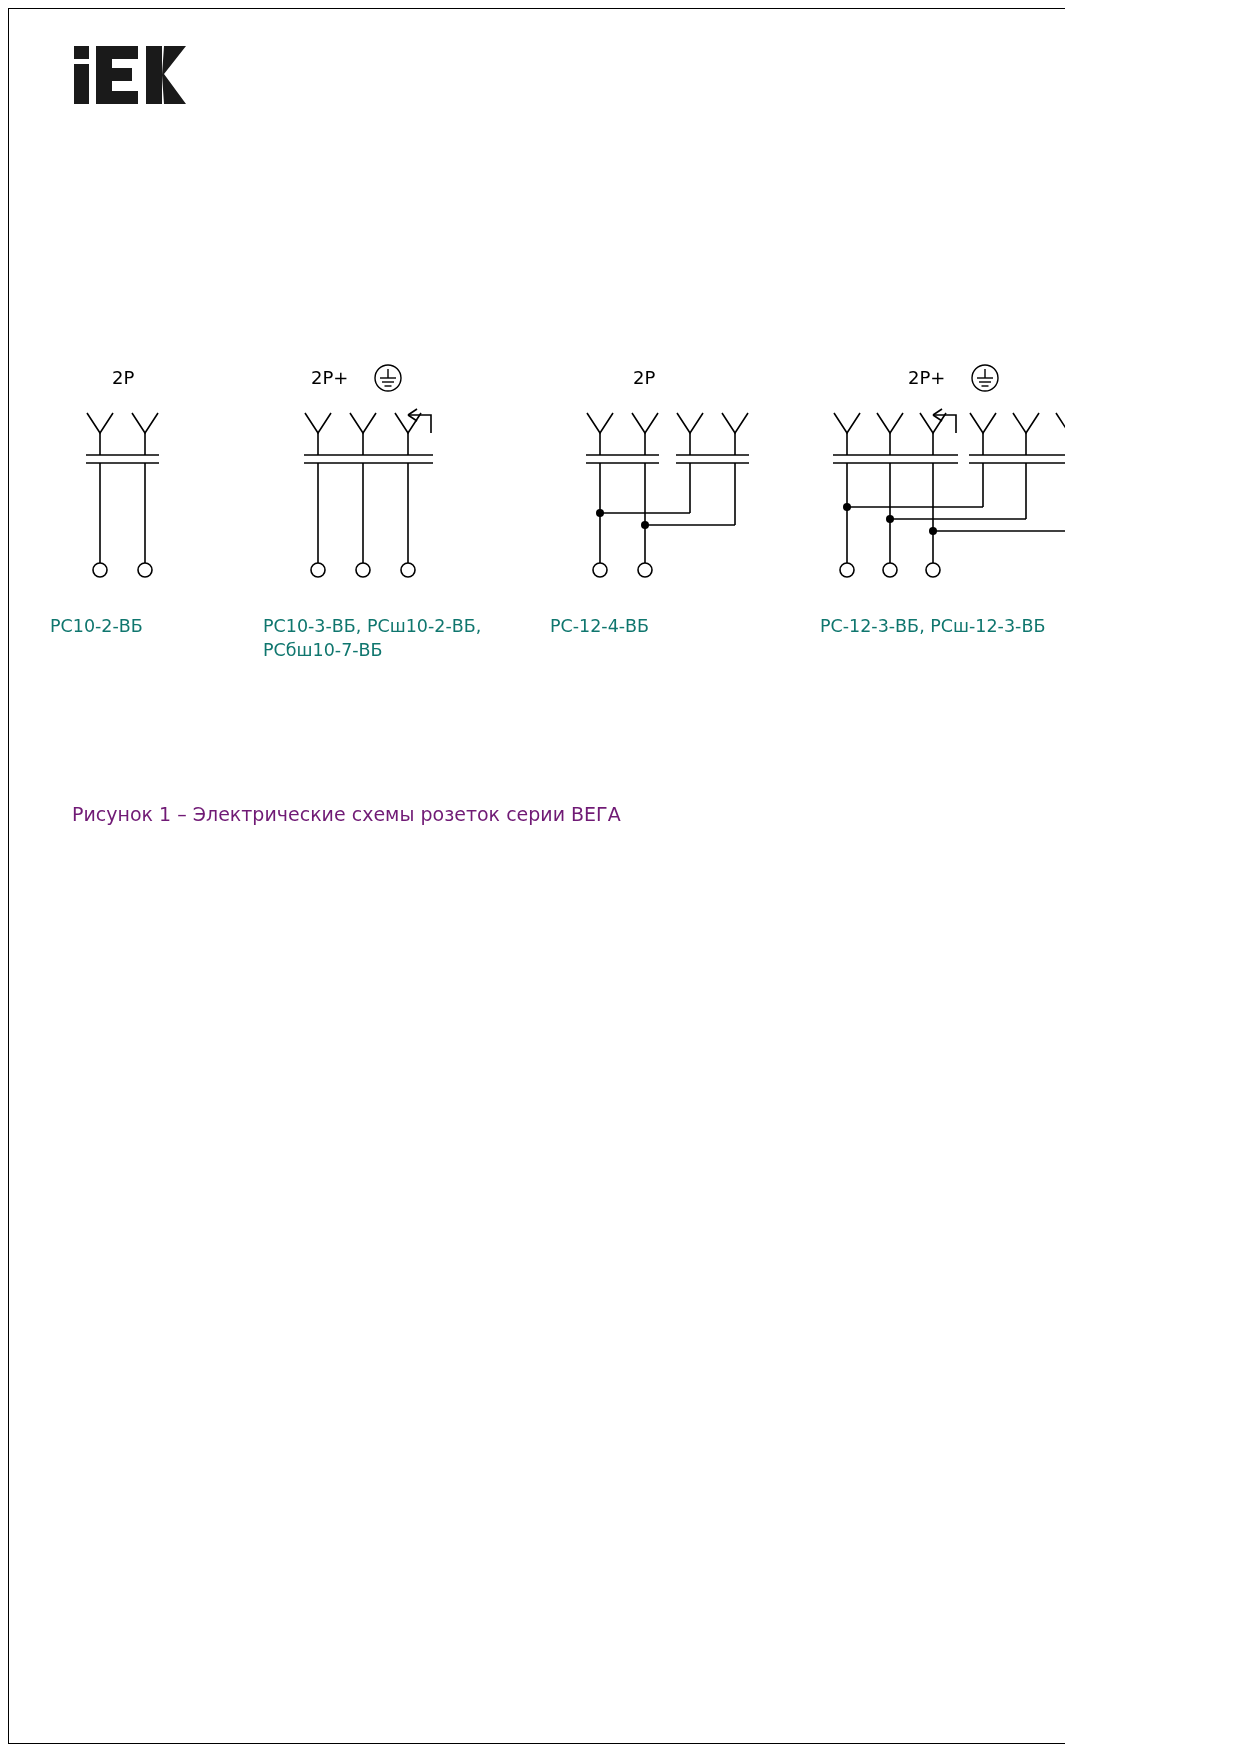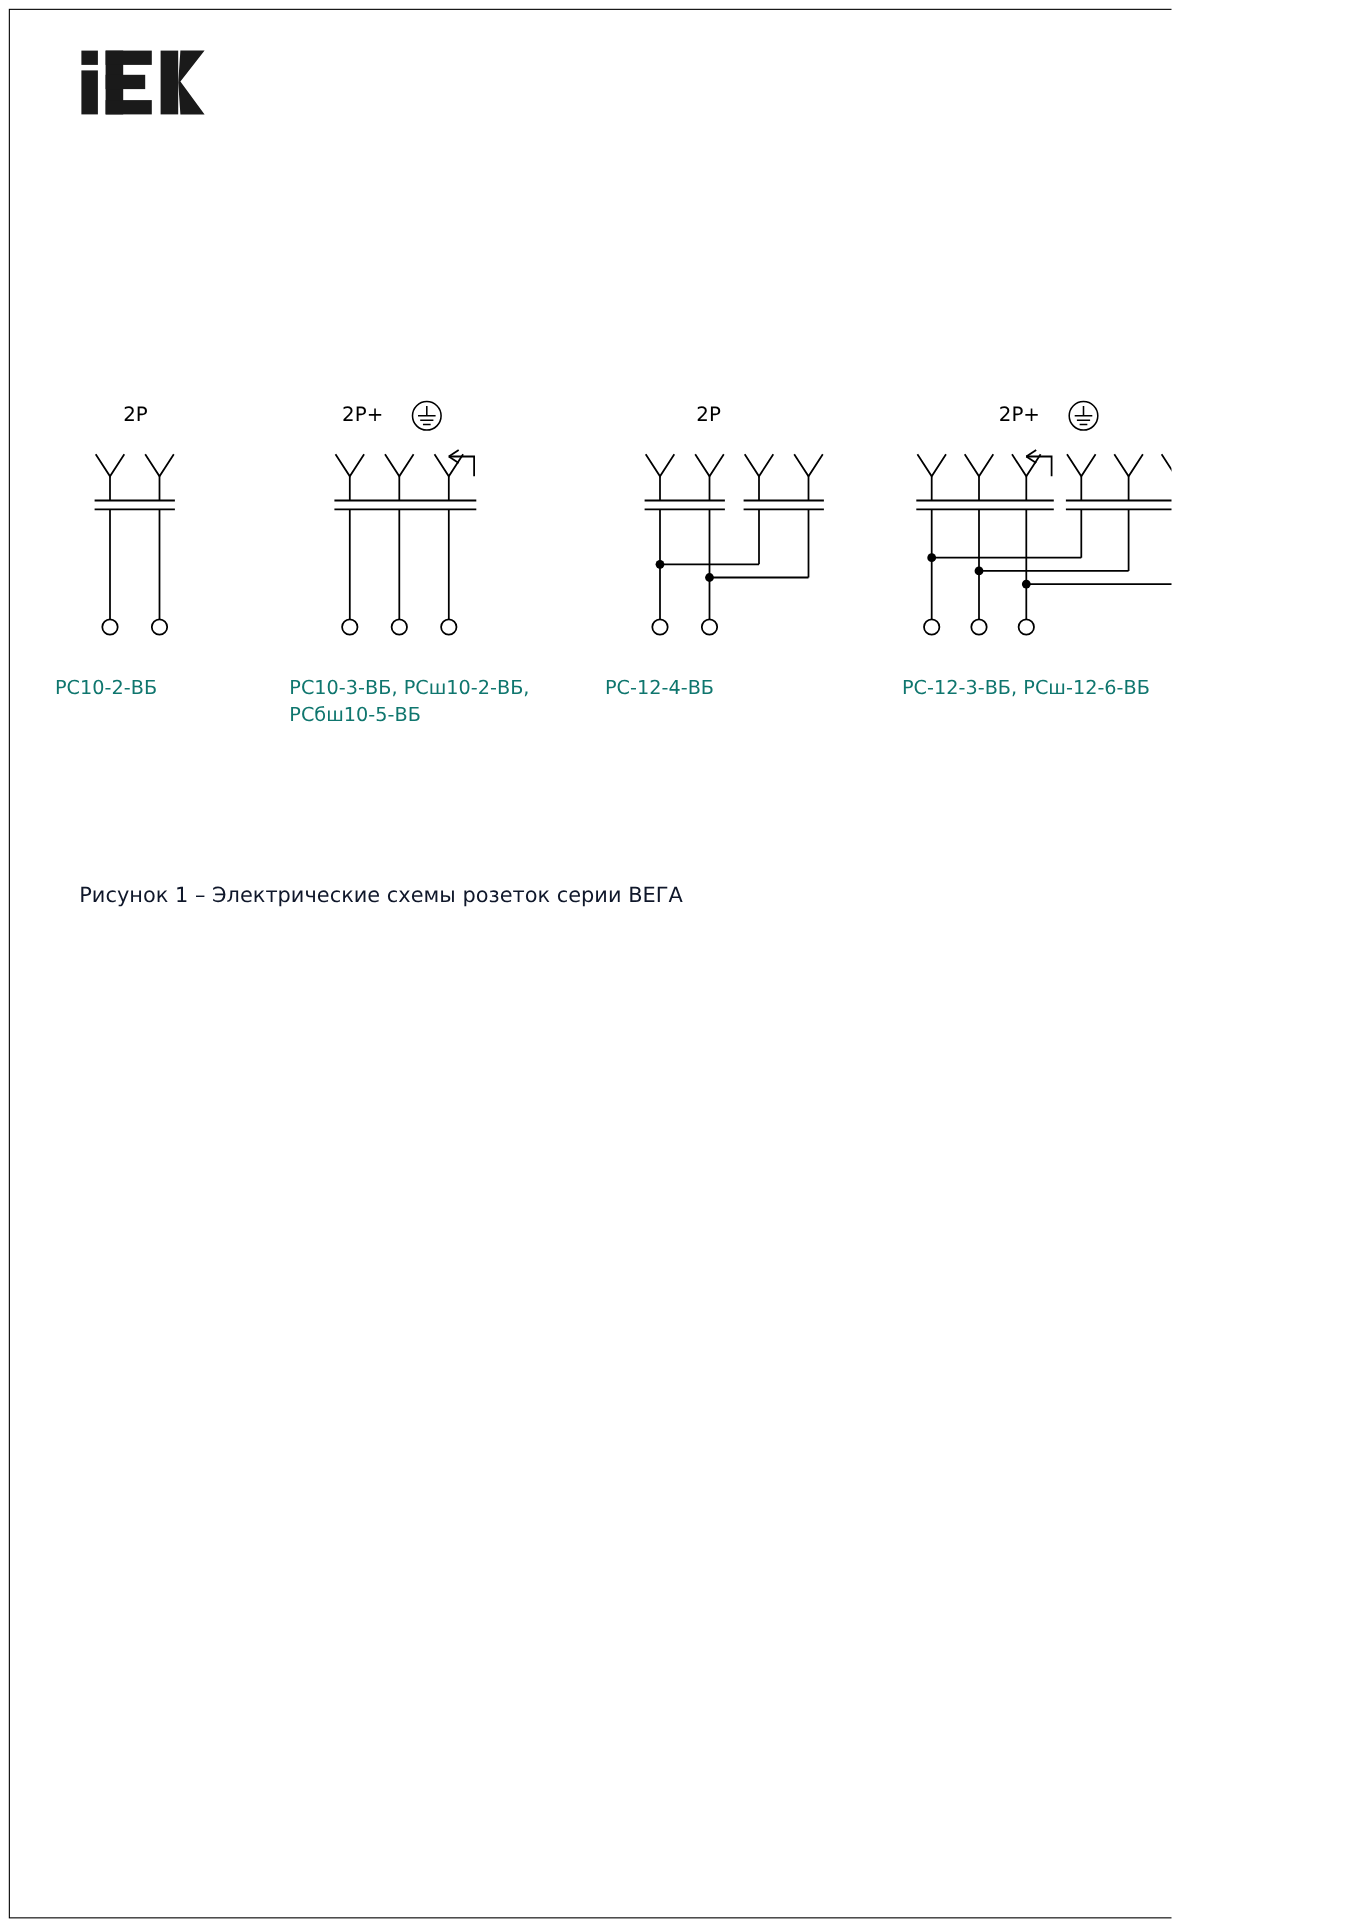--- a/index.html
+++ b/index.html
@@ -59,21 +59,21 @@
     position: absolute;
     font-size: 18px;
     color: #000000;
     white-space: nowrap;
   }
   #caption {
     position: absolute;
     left: 72px;
     top: 803px;
     font-size: 19px;
-    color: #0f172a;
+    color: #701a75;
     white-space: nowrap;
   }
   svg { display: block; }
 </style>
 </head>
 <body>
 
 <div id="page">
   <div id="page-border"></div>
 
@@ -147,21 +147,21 @@
           <line x1="40" y1="68" x2="40" y2="168"></line>
           <line x1="85" y1="68" x2="85" y2="168"></line>
           <line x1="130" y1="68" x2="130" y2="168"></line>
           <circle cx="40" cy="175" r="7"></circle>
           <circle cx="85" cy="175" r="7"></circle>
           <circle cx="130" cy="175" r="7"></circle>
         </g>
       </svg>
       <div class="dg-label" style="left:-15px; top:260px; width:260px;">
         <span>РС10-3-ВБ, РСш10-2-ВБ,</span><br>
-        <span>РСбш10-5-ВБ</span>
+        <span>РСбш10-7-ВБ</span>
       </div>
     </div>
 
     <div class="diagram" style="left:500px;">
       <div class="hdr" style="left:73px; top:12px;">2P</div>
       <svg width="240" height="240" viewBox="0 0 240 240" style="position:absolute; left:0; top:40px;">
         <g stroke="#000000" stroke-width="1.6" fill="none">
           <path d="M27,18 L40,38 L53,18"></path>
           <path d="M72,18 L85,38 L98,18"></path>
           <path d="M117,18 L130,38 L143,18"></path>
@@ -243,19 +243,19 @@
           <circle cx="27" cy="175" r="7"></circle>
           <circle cx="70" cy="175" r="7"></circle>
           <circle cx="113" cy="175" r="7"></circle>
         </g>
         <g fill="#000000">
           <circle cx="27" cy="112" r="4"></circle>
           <circle cx="70" cy="124" r="4"></circle>
           <circle cx="113" cy="136" r="4"></circle>
         </g>
       </svg>
-      <div class="dg-label" style="left:0px; top:260px; width:290px;">РС-12-3-ВБ, РСш-12-6-ВБ</div>
+      <div class="dg-label" style="left:0px; top:260px; width:290px;">РС-12-3-ВБ, РСш-12-3-ВБ</div>
     </div>
 
   </div>
 
   <div id="caption">Рисунок 1 – Электрические схемы розеток серии ВЕГА</div>
 </div>
 
 </body></html>

